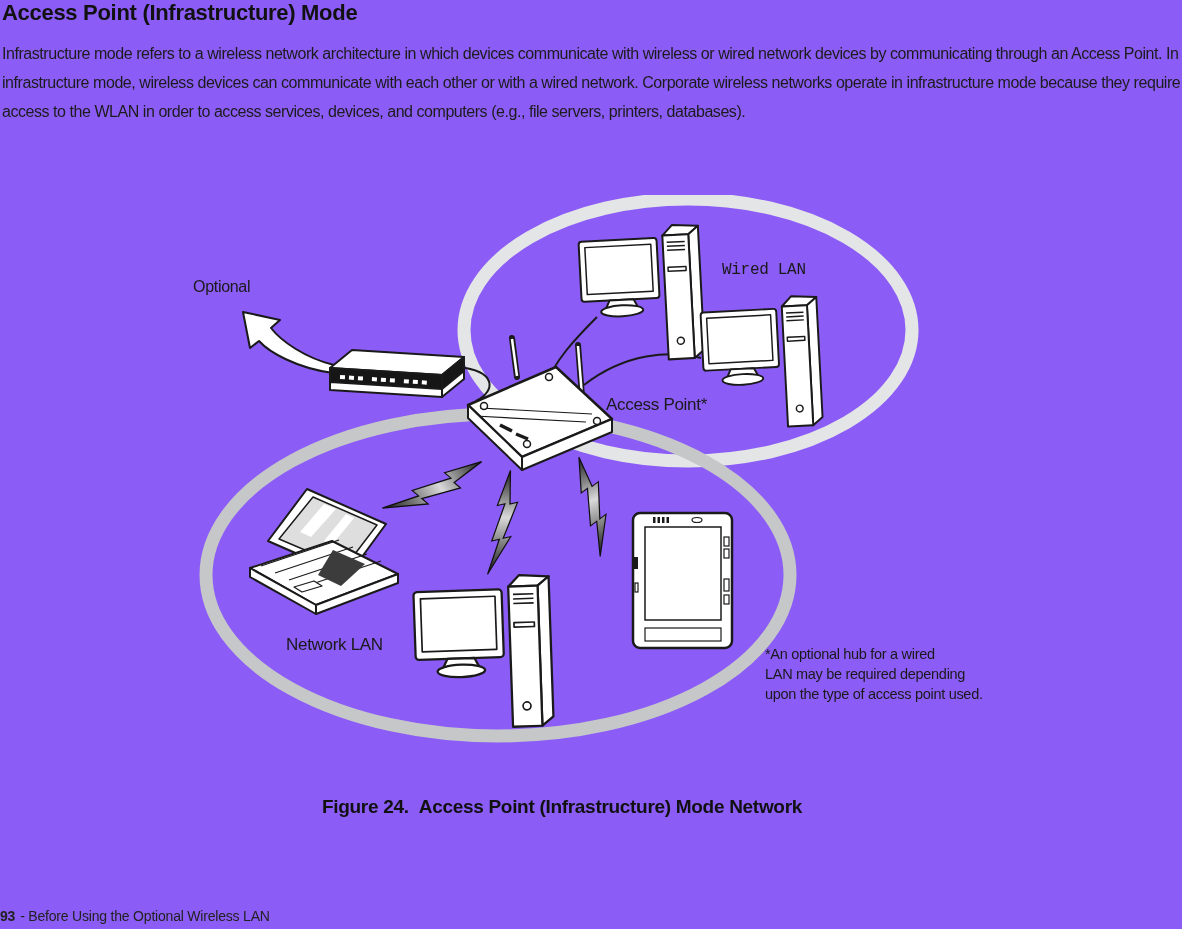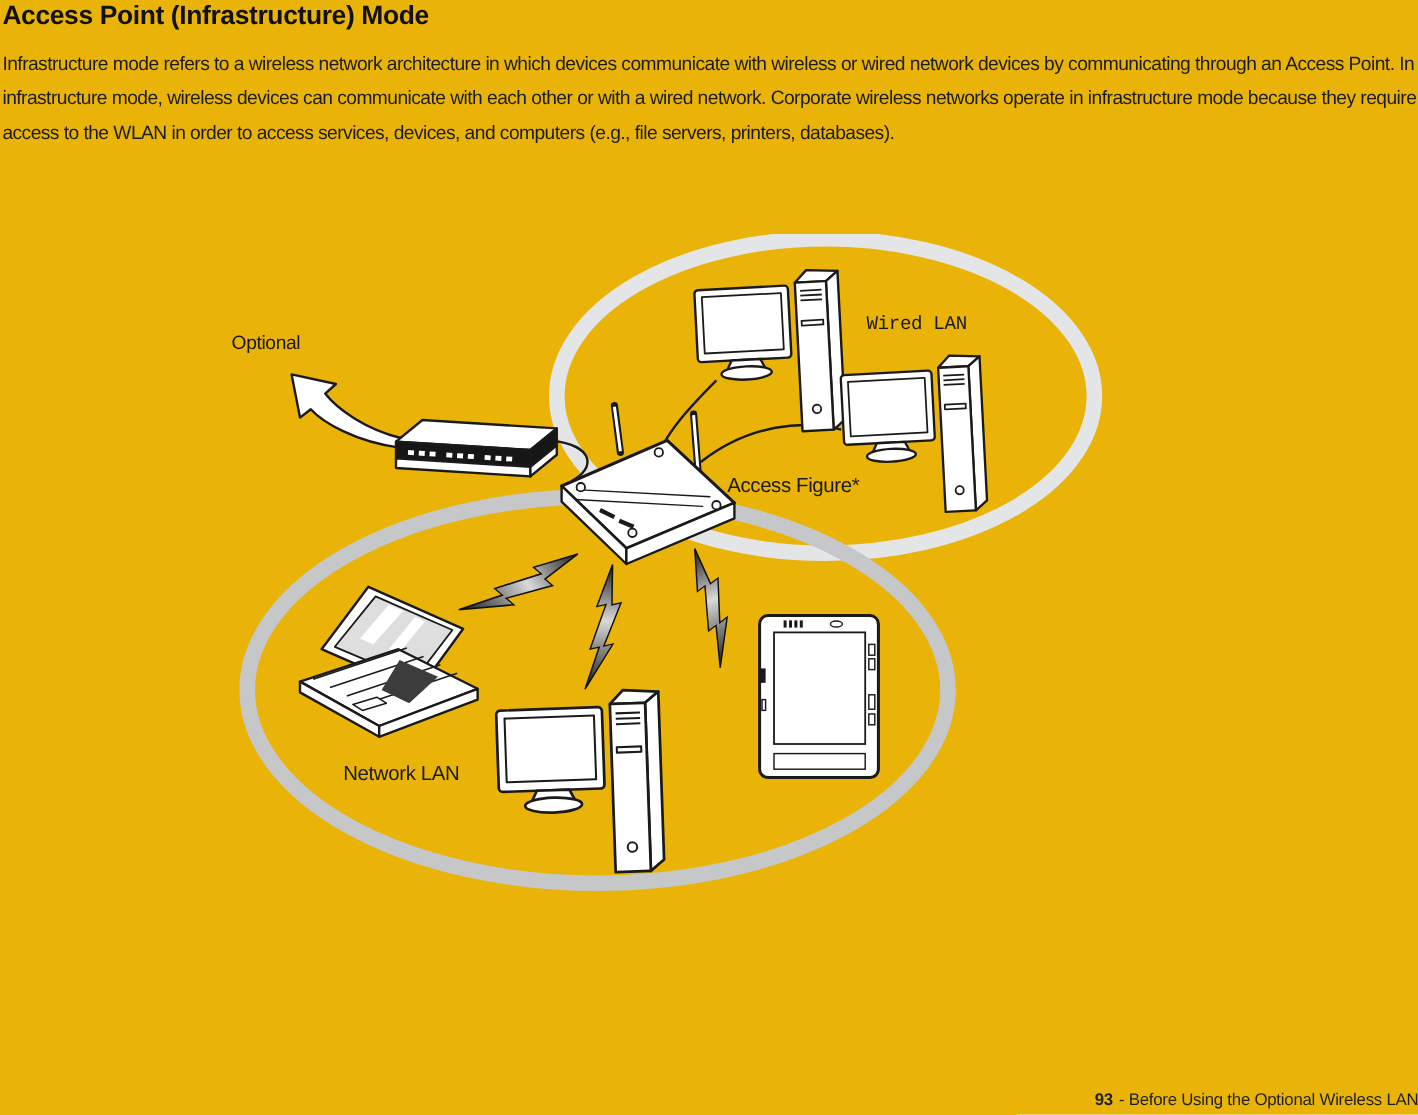--- a/index.html
+++ b/index.html
@@ -1,35 +1,35 @@
 <!DOCTYPE html>
 <html><head>
 <meta charset="utf-8">
 <style>
   html,body{margin:0;padding:0;background:#fff;}
-  .page{position:relative;width:1182px;height:929px;background:#eab308;overflow:hidden;
+  .page{position:relative;width:1182px;height:929px;background:#8b5cf6;overflow:hidden;
         font-family:"Liberation Sans","DejaVu Sans",sans-serif;color:#1a1a1a;}
   .heading{position:absolute;left:2px;top:0px;margin:0;font-size:22px;font-weight:bold;
            letter-spacing:-0.3px;color:#111;}
   .body-text{position:absolute;left:2px;top:39px;width:1180px;margin:0;font-size:16px;
              line-height:29px;letter-spacing:-0.45px;color:#1c1c1c;}
   .diagram{position:absolute;left:0;top:195px;width:1182px;height:560px;}
   .diagram svg{position:absolute;left:0;top:0;}
   .diag-label{position:absolute;white-space:pre-line;font-size:16px;line-height:21px;
               letter-spacing:-0.3px;color:#1a1a1a;}
   .lbl-internet{left:193px;top:81px;}
   .lbl-modem{left:324px;top:76px;}
   .lbl-wired{left:722px;top:65px;font-family:Liberation Mono, monospace;}
   .lbl-ap{left:606px;top:199px;font-size:17px;}
   .lbl-wireless{left:286px;top:439px;font-size:17px;}
   .lbl-footnote{left:765px;top:449px;font-size:14.5px;line-height:20px;}
   .caption{position:absolute;left:0;top:796px;width:1124px;text-align:center;
            font-size:19px;font-weight:bold;letter-spacing:-0.3px;color:#111;}
   .caption .cap-label{margin-right:10px;}
-  .footer{position:absolute;left:0;top:908px;width:1182px;text-align:right;
+  .footer{position:absolute;left:0;top:908px;width:1182px;text-align:left;
           font-size:14px;letter-spacing:-0.2px;color:#222;}
   .footer .pn{font-weight:bold;}
   .footer .ft{margin-left:5px;font-weight:normal;}
 </style>
 </head>
 <body>
 
 <div class="page">
 
   <h1 class="heading">Access Point (Infrastructure) Mode</h1>
@@ -135,22 +135,28 @@
         <rect x="724" y="354" width="5" height="9" stroke-width="1.2"></rect>
         <rect x="724" y="384" width="5" height="12" stroke-width="1.2"></rect>
         <rect x="724" y="400" width="5" height="9" stroke-width="1.2"></rect>
         <rect x="634" y="362" width="4" height="12" fill="#1a1a1a" stroke="none"></rect>
         <rect x="635" y="388" width="3" height="9" stroke-width="1.2"></rect>
       </g>
     </svg>
 
     <div class="diag-label lbl-internet">Optional</div>
     <div class="diag-label lbl-wired">Wired LAN</div>
-    <div class="diag-label lbl-ap">Access Figure*</div>
+    <div class="diag-label lbl-ap">Access Point*</div>
     <div class="diag-label lbl-wireless">Network LAN</div>
+    <div class="diag-label lbl-footnote">*An optional hub for a wired
+LAN may be required depending
+upon the type of access point used.</div>
   </div>
 
+  <div class="caption">
+    <span class="cap-label">Figure 24.</span><span>Access Point (Infrastructure) Mode Network</span>
+  </div>
 
   <div class="footer">
     <span class="pn">93</span><span class="ft">- Before Using the Optional Wireless LAN</span>
   </div>
 
 </div>
 
 </body></html>

